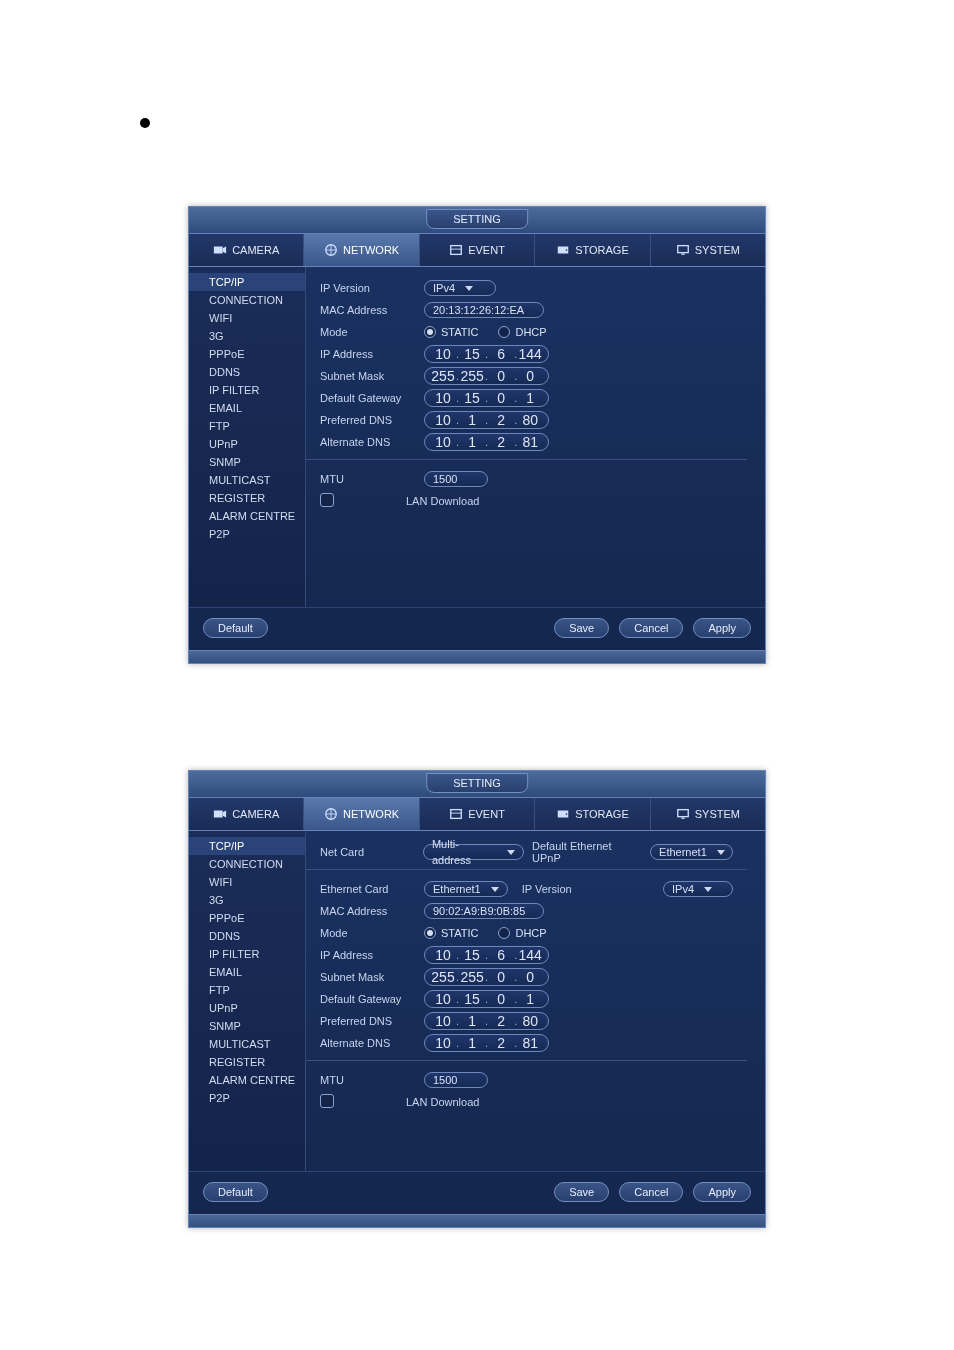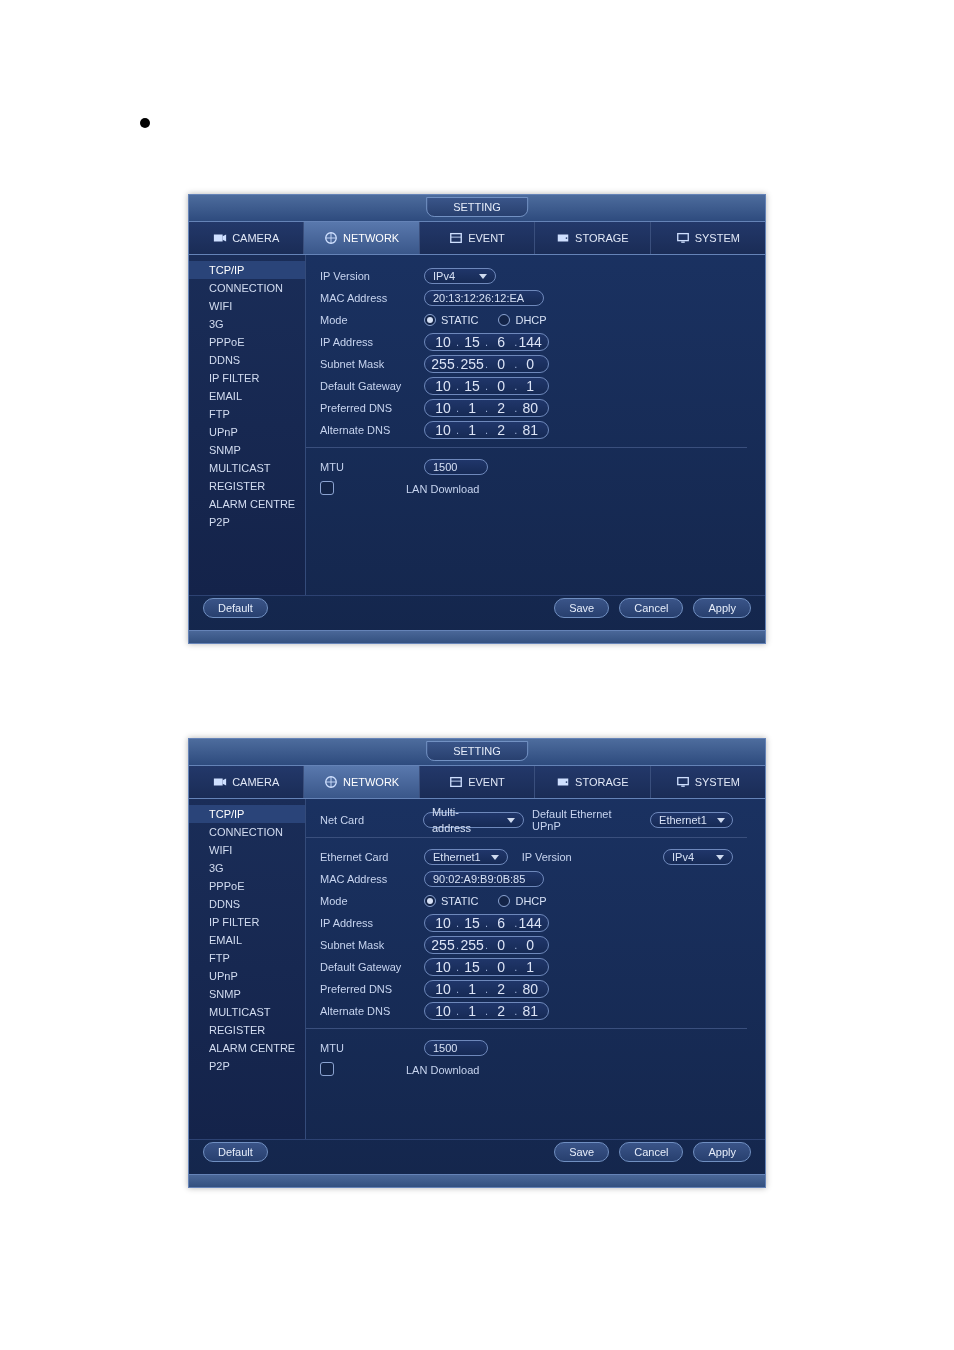--- a/index.html
+++ b/index.html
@@ -17,21 +17,21 @@
     top: 118px;
     left: 140px;
     width: 10px;
     height: 10px;
     background:#000;
     border-radius:50%;
   }
   .win {
     position: relative;
     width: 576px;
-    margin: 4px auto 50px auto;
+    margin: 16px auto 50px auto;
     background: linear-gradient(#1b3364, #14264c);
     border: 1px solid #6583b7;
     box-shadow: 0 0 6px rgba(0,0,0,.3);
   }
   .title-area {
     height: 26px;
     position: relative;
     background: linear-gradient(#4d6c9d,#2e4b7e);
     border-bottom:1px solid #6583b7;
   }
@@ -47,21 +47,20 @@
     color:#e6edfa;
     background: linear-gradient(#3a5589,#28406f);
     border:1px solid #7291c3;
     border-radius:0 0 8px 8px;
   }
   .tabs {
     display:flex;
     height:32px;
     background: linear-gradient(#23386a,#1a2c56);
     border-bottom:1px solid #6583b7;
-    justify-content:center;
   }
   .tab {
     flex:1;
     display:flex;
     align-items:center;
     justify-content:center;
     gap:5px;
     font-size:11px;
     color:#e1e8f7;
     border-right:1px solid #3a4f7d;
@@ -114,21 +113,20 @@
     border:1px solid #6e88bb;
     border-radius:9px;
     background: linear-gradient(#20366a,#162a55);
     color:#d7e1f5;
     font-size:11px;
     min-width: 40px;
     box-sizing:border-box;
     line-height:16px;
   }
   .dd {
-    justify-content:space-between;
     gap:6px;
     min-width:72px;
     cursor:pointer;
   }
   .dd .arrow {
     width:0;height:0;
     border-left:4px solid transparent;
     border-right:4px solid transparent;
     border-top:5px solid #cfdaef;
     margin-left:4px;
@@ -182,21 +180,21 @@
     cursor:pointer;
   }
   .divider {
     height:1px;
     margin:6px -14px 8px -14px;
     background:#3a4f7d;
   }
   .btn-row {
     display:flex;
     justify-content:space-between;
-    padding:2px 14px 12px 14px;
+    padding:10px 14px 12px 14px;
     border-top:1px solid #2d4272;
     align-items:center;
   }
   .btn-row .right-grp { display:flex; gap:10px; }
   .btn {
     height:18px;
     line-height:18px;
     padding:0 14px;
     font-size:11px;
     color:#e6edfa;

